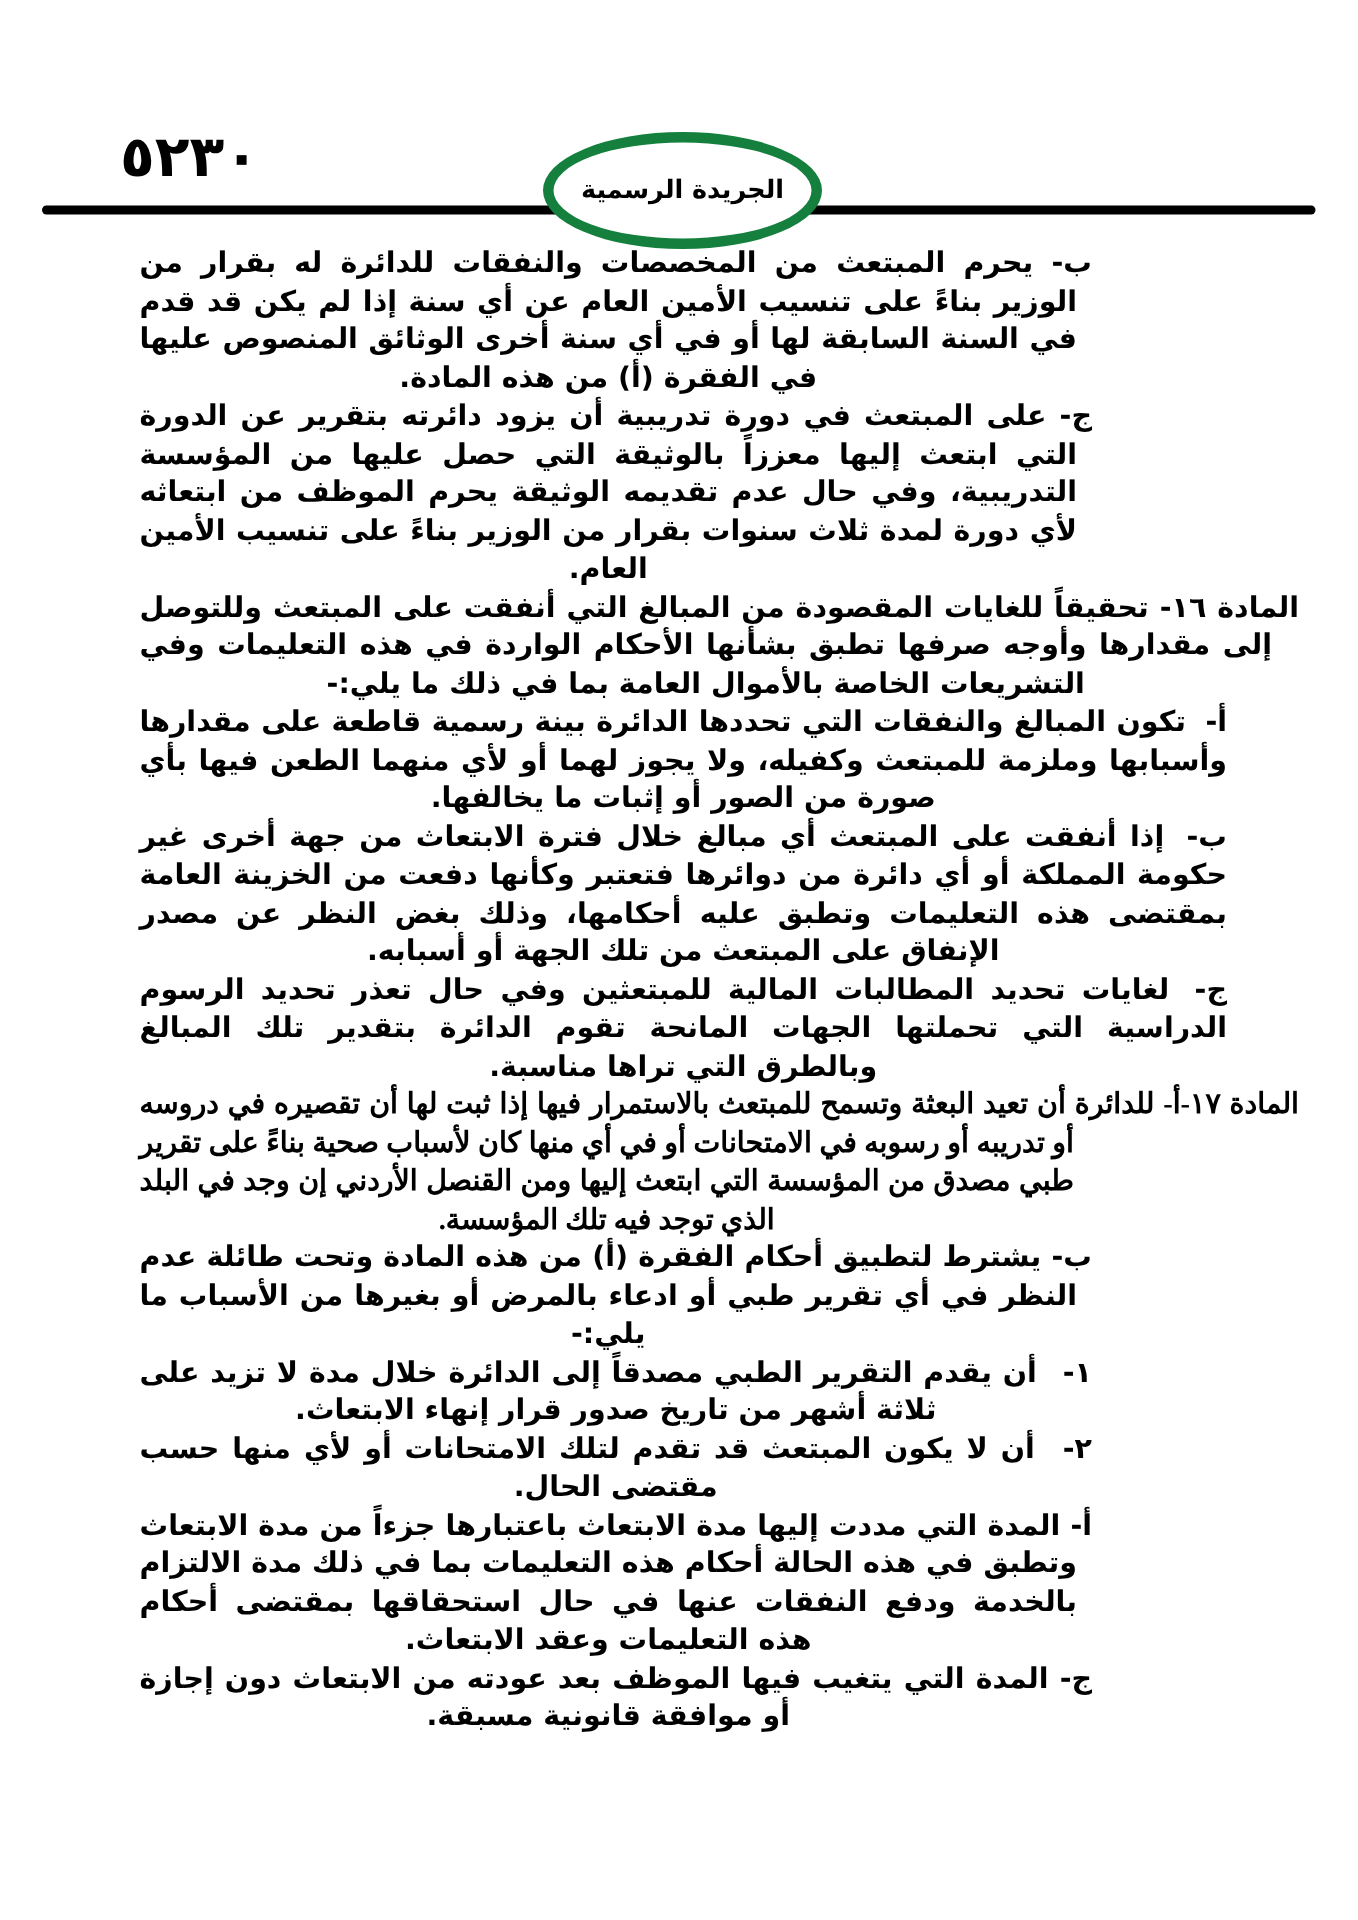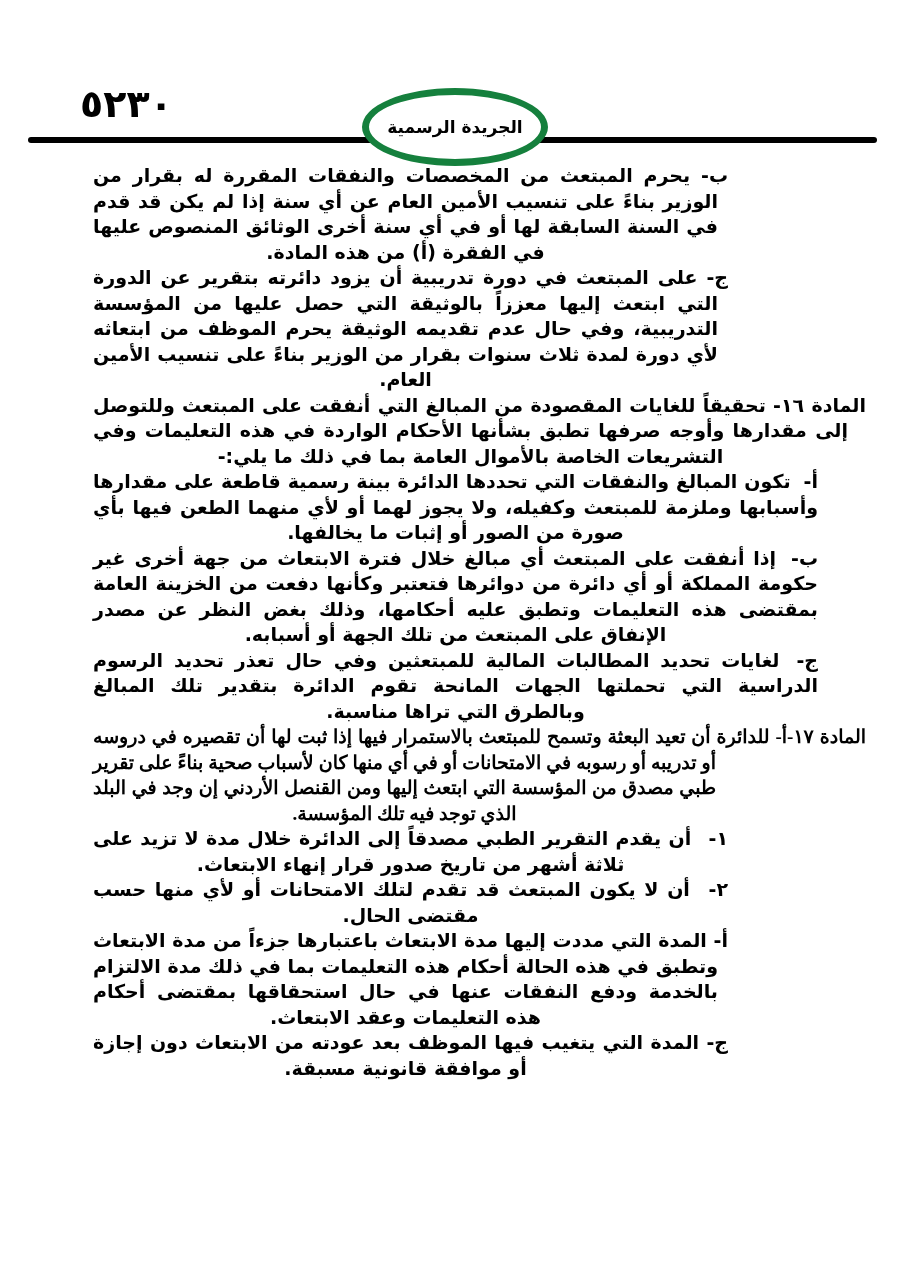--- a/index.html
+++ b/index.html
@@ -90,26 +90,27 @@
 
   <header class="header">
     <div class="page-number">٥٢٣٠</div>
     <div class="header-rule"></div>
     <div class="gazette-seal">
       <span>الجريدة الرسمية</span>
     </div>
   </header>
 
   <main class="content" dir="rtl">
-      <p class="para item-deep"><span class="marker">ب- </span><span>يحرم المبتعث من المخصصات والنفقات المقررة له بقرار من الوزير بناءً على تنسيب الأمين العام عن أي سنة إذا لم يكن قد قدم في السنة السابقة لها أو في أي سنة أخرى الوثائق المنصوص عليها في الفقرة (أ) من هذه المادة.</span></p>
+      <p class="para item-deep"><span class="marker">ب- </span><span>يحرم المبتعث من المخصصات والنفقات للدائرة له بقرار من الوزير بناءً على تنسيب الأمين العام عن أي سنة إذا لم يكن قد قدم في السنة السابقة لها أو في أي سنة أخرى الوثائق المنصوص عليها في الفقرة (أ) من هذه المادة.</span></p>
       <p class="para item-deep"><span class="marker">ج- </span><span>على المبتعث في دورة تدريبية أن يزود دائرته بتقرير عن الدورة التي ابتعث إليها معززاً بالوثيقة التي حصل عليها من المؤسسة التدريبية، وفي حال عدم تقديمه الوثيقة يحرم الموظف من ابتعاثه لأي دورة لمدة ثلاث سنوات بقرار من الوزير بناءً على تنسيب الأمين العام.</span></p>
       <p class="para article gap"><span class="marker">المادة ١٦- </span><span>تحقيقاً للغايات المقصودة من المبالغ التي أنفقت على المبتعث وللتوصل إلى مقدارها وأوجه صرفها تطبق بشأنها الأحكام الواردة في هذه التعليمات وفي التشريعات الخاصة بالأموال العامة بما في ذلك ما يلي:-</span></p>
       <p class="para item"><span class="marker">أ- </span><span>تكون المبالغ والنفقات التي تحددها الدائرة بينة رسمية قاطعة على مقدارها وأسبابها وملزمة للمبتعث وكفيله، ولا يجوز لهما أو لأي منهما الطعن فيها بأي صورة من الصور أو إثبات ما يخالفها.</span></p>
       <p class="para item"><span class="marker">ب- </span><span>إذا أنفقت على المبتعث أي مبالغ خلال فترة الابتعاث من جهة أخرى غير حكومة المملكة أو أي دائرة من دوائرها فتعتبر وكأنها دفعت من الخزينة العامة بمقتضى هذه التعليمات وتطبق عليه أحكامها، وذلك بغض النظر عن مصدر الإنفاق على المبتعث من تلك الجهة أو أسبابه.</span></p>
       <p class="para item"><span class="marker">ج- </span><span>لغايات تحديد المطالبات المالية للمبتعثين وفي حال تعذر تحديد الرسوم الدراسية التي تحملتها الجهات المانحة تقوم الدائرة بتقدير تلك المبالغ وبالطرق التي تراها مناسبة.</span></p>
       <p class="para article-deep"><span class="marker">المادة ١٧-أ- </span><span>للدائرة أن تعيد البعثة وتسمح للمبتعث بالاستمرار فيها إذا ثبت لها أن تقصيره في دروسه أو تدريبه أو رسوبه في الامتحانات أو في أي منها كان لأسباب صحية بناءً على تقرير طبي مصدق من المؤسسة التي ابتعث إليها ومن القنصل الأردني إن وجد في البلد الذي توجد فيه تلك المؤسسة.</span></p>
+      <p class="para item-deep"><span class="marker">ب- </span><span>يشترط لتطبيق أحكام الفقرة (أ) من هذه المادة وتحت طائلة عدم النظر في أي تقرير طبي أو ادعاء بالمرض أو بغيرها من الأسباب ما يلي:-</span></p>
       <p class="para subitem"><span class="marker">١- </span><span>أن يقدم التقرير الطبي مصدقاً إلى الدائرة خلال مدة لا تزيد على ثلاثة أشهر من تاريخ صدور قرار إنهاء الابتعاث.</span></p>
       <p class="para subitem"><span class="marker">٢- </span><span>أن لا يكون المبتعث قد تقدم لتلك الامتحانات أو لأي منها حسب مقتضى الحال.</span></p>
       <p class="para item-deep"><span class="marker">أ- </span><span>المدة التي مددت إليها مدة الابتعاث باعتبارها جزءاً من مدة الابتعاث وتطبق في هذه الحالة أحكام هذه التعليمات بما في ذلك مدة الالتزام بالخدمة ودفع النفقات عنها في حال استحقاقها بمقتضى أحكام هذه التعليمات وعقد الابتعاث.</span></p>
       <p class="para item-deep"><span class="marker">ج- </span><span>المدة التي يتغيب فيها الموظف بعد عودته من الابتعاث دون إجازة أو موافقة قانونية مسبقة.</span></p>
     </main>
 
 </div>
 
 </body></html>

